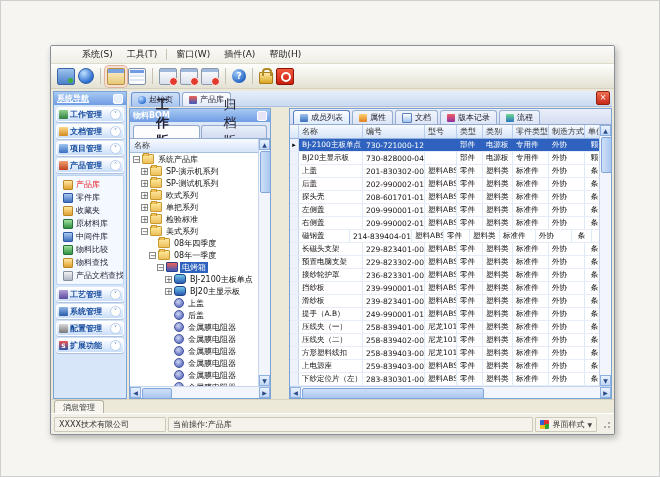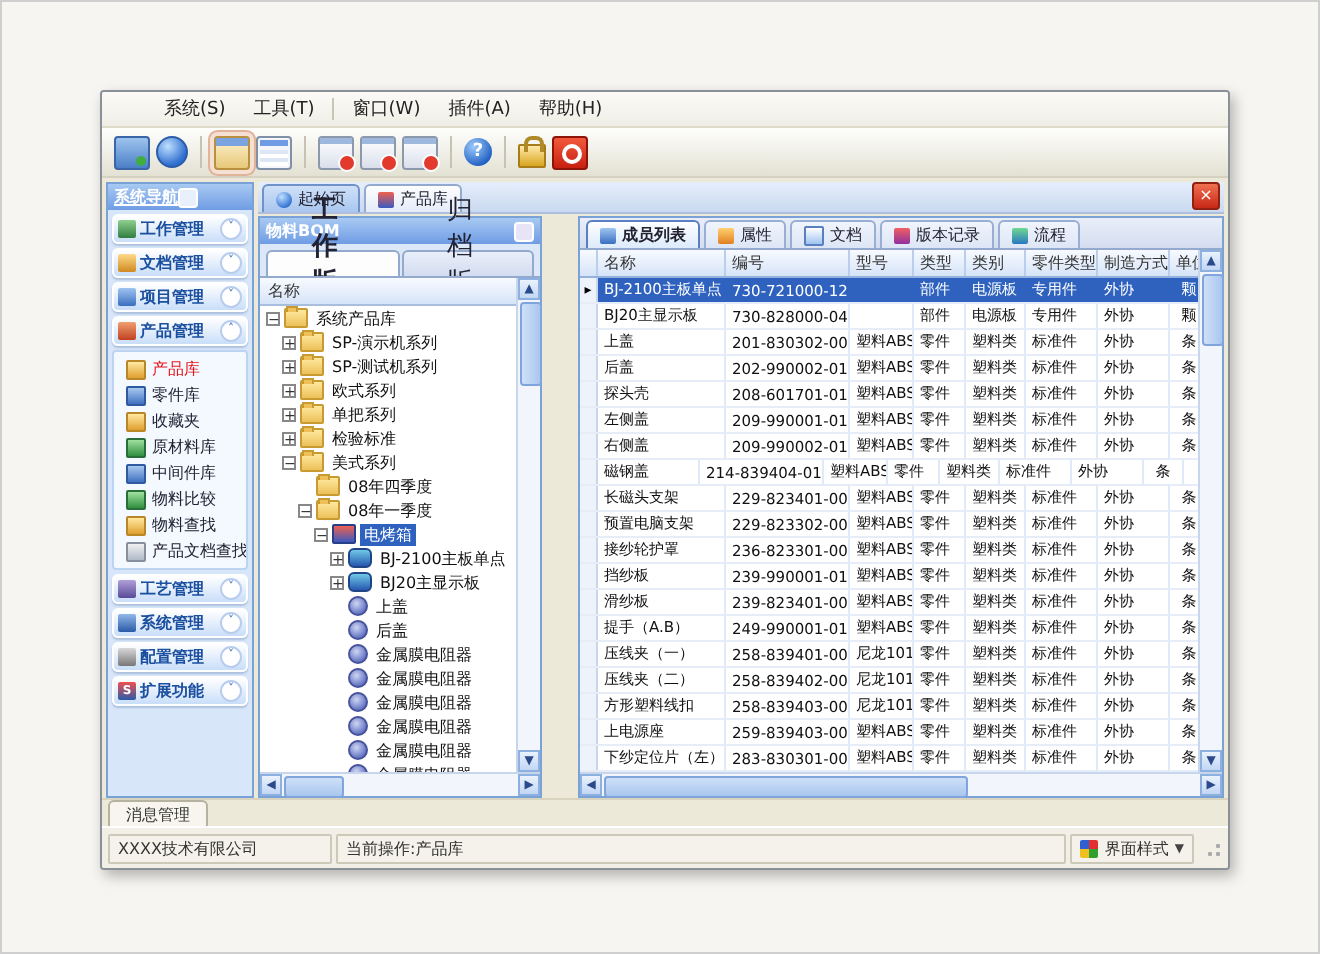--- a/index.html
+++ b/index.html
@@ -30,21 +30,21 @@
   .ti-help{background:radial-gradient(circle at 35% 30%,#9ecbfb,#1f5fc2 75%);border-radius:50%;width:14px;height:14px;color:#fff;font-size:9px;font-weight:bold;text-align:center;line-height:14px;}
   .ti-help::after{content:"?";}
   .ti-lock{background:linear-gradient(#ffe9a8,#d9a520);border:1px solid #a87c18;width:12px;height:10px;margin-top:4px;border-radius:1px;}
   .ti-lock::before{content:"";position:absolute;left:2px;top:-5px;width:6px;height:6px;border:2px solid #b08a28;border-bottom:none;border-radius:4px 4px 0 0;}
   .ti-power{background:linear-gradient(#f25a3c,#c81f10);border:1px solid #8e1408;}
   .ti-power::after{content:"";position:absolute;left:4px;top:3px;width:6px;height:6px;border:2px solid #fff;border-radius:50%;}
   
   .content{flex:1 1 auto;display:flex;min-height:0;padding:2px 2px 0 2px;gap:2px;}
   
   .sidebar{width:72px;flex:0 0 auto;border:1px solid #7ba2d6;background:#d8e6f9;display:flex;flex-direction:column;}
-  .sb-header{height:13px;background:linear-gradient(#a8c9f2,#6f9ce4);color:#fff;font-size:8px;font-weight:bold;display:flex;align-items:center;padding:0 3px;justify-content:flex-start;flex:0 0 auto;text-decoration:underline;}
+  .sb-header{height:13px;background:linear-gradient(#a8c9f2,#6f9ce4);color:#fff;font-size:8px;font-weight:bold;display:flex;align-items:center;padding:0 3px;justify-content:space-between;flex:0 0 auto;text-decoration:underline;}
   .sb-hbtn{width:8px;height:8px;background:#e8f0fc;border:1px solid #fff;border-radius:2px;}
   .sb-groups{flex:1 1 auto;overflow:hidden;padding:2px;display:flex;flex-direction:column;gap:2px;}
   .sb-group{background:linear-gradient(#ffffff,#c9def9);border:1px solid #fff;border-radius:3px;height:13px;display:flex;align-items:center;padding:0 2px;gap:2px;flex:0 0 auto;box-shadow:0 1px 1px rgba(90,120,170,.35);}
   .sb-group .glabel{flex:1;font-size:8px;font-weight:bold;color:#1b4fa0;white-space:nowrap;overflow:hidden;}
   .gicon{width:9px;height:9px;border-radius:1px;flex:0 0 auto;font-size:6px;line-height:9px;text-align:center;color:#fff;font-weight:bold;}
   .gi-work{background:linear-gradient(#8fd08f,#2f7f3f);}
   .gi-doc{background:linear-gradient(#ffd98a,#d08a20);}
   .gi-proj{background:linear-gradient(#9fc4f0,#3a6fc0);}
   .gi-prod{background:linear-gradient(#f0a070,#c04020);}
   .gi-proc{background:linear-gradient(#b0a0d8,#5a4a98);}
@@ -99,21 +99,21 @@
   .vscroll{width:11px;flex:0 0 auto;background:#f2f5fb;border-left:1px solid #c8d6ec;display:flex;flex-direction:column;}
   .hscroll{height:11px;background:#f2f5fb;border-top:1px solid #c8d6ec;display:flex;flex:0 0 auto;}
   .sbtn{width:11px;height:11px;background:linear-gradient(#eaf2fd,#c2d6f4);border:1px solid #8cb0e0;box-sizing:border-box;color:#2a4a8a;font-size:6px;line-height:9px;text-align:center;flex:0 0 auto;}
   .sthumb-v{width:9px;margin:1px;background:linear-gradient(90deg,#cfe0f8,#a9c6ef);border:1px solid #7fa5dc;border-radius:2px;flex:0 0 auto;}
   .sthumb-h{height:9px;margin:1px;background:linear-gradient(#cfe0f8,#a9c6ef);border:1px solid #7fa5dc;border-radius:2px;flex:0 0 auto;}
   .sfill{flex:1;}
   
   .detail{flex:1 1 auto;border:1px solid #7ba2d6;background:#fff;display:flex;flex-direction:column;min-width:0;min-height:0;}
   .dtabs{height:15px;background:linear-gradient(#e9eef9,#d4ddf0);display:flex;align-items:flex-end;gap:2px;padding:0 3px;flex:0 0 auto;border-bottom:1px solid #93a9cd;}
   .dtab{height:13px;display:flex;align-items:center;gap:3px;font-size:8px;padding:0 6px;border:1px solid #98aed2;border-bottom:none;border-radius:3px 3px 0 0;background:linear-gradient(#f0f4fc,#dde6f6);color:#223;}
-  .dtab.active{background:linear-gradient(#fefeff,#dcebfc);border-color:#5a7fc0;font-weight:bold;}
+  .dtab.active{background:linear-gradient(#fefeff,#dcebfc);border-color:#5a7fc0;font-weight:normal;}
   .dticon{width:8px;height:8px;border-radius:1px;flex:0 0 auto;}
   .di-list{background:linear-gradient(#9fc4f0,#3a6fc0);}
   .di-attr{background:linear-gradient(#ffd070,#e08020);}
   .di-doc{background:linear-gradient(#fff,#9fc4f0);border:1px solid #5a7fc0;}
   .di-ver{background:linear-gradient(#f06060,#9030a0);}
   .di-flow{background:linear-gradient(#70d890,#2878c0);}
   .grid-wrap{flex:1 1 auto;display:flex;min-height:0;}
   .grid-main{flex:1;display:flex;flex-direction:column;min-width:0;overflow:hidden;}
   .thead{height:13px;display:flex;flex:0 0 auto;background:linear-gradient(#f7faff,#d6e4f8);border-bottom:1px solid #94b2dd;}
   .th{font-size:8px;color:#333;display:flex;align-items:center;padding:0 3px;border-right:1px solid #b9cdec;box-sizing:border-box;overflow:hidden;white-space:nowrap;flex:0 0 auto;}

